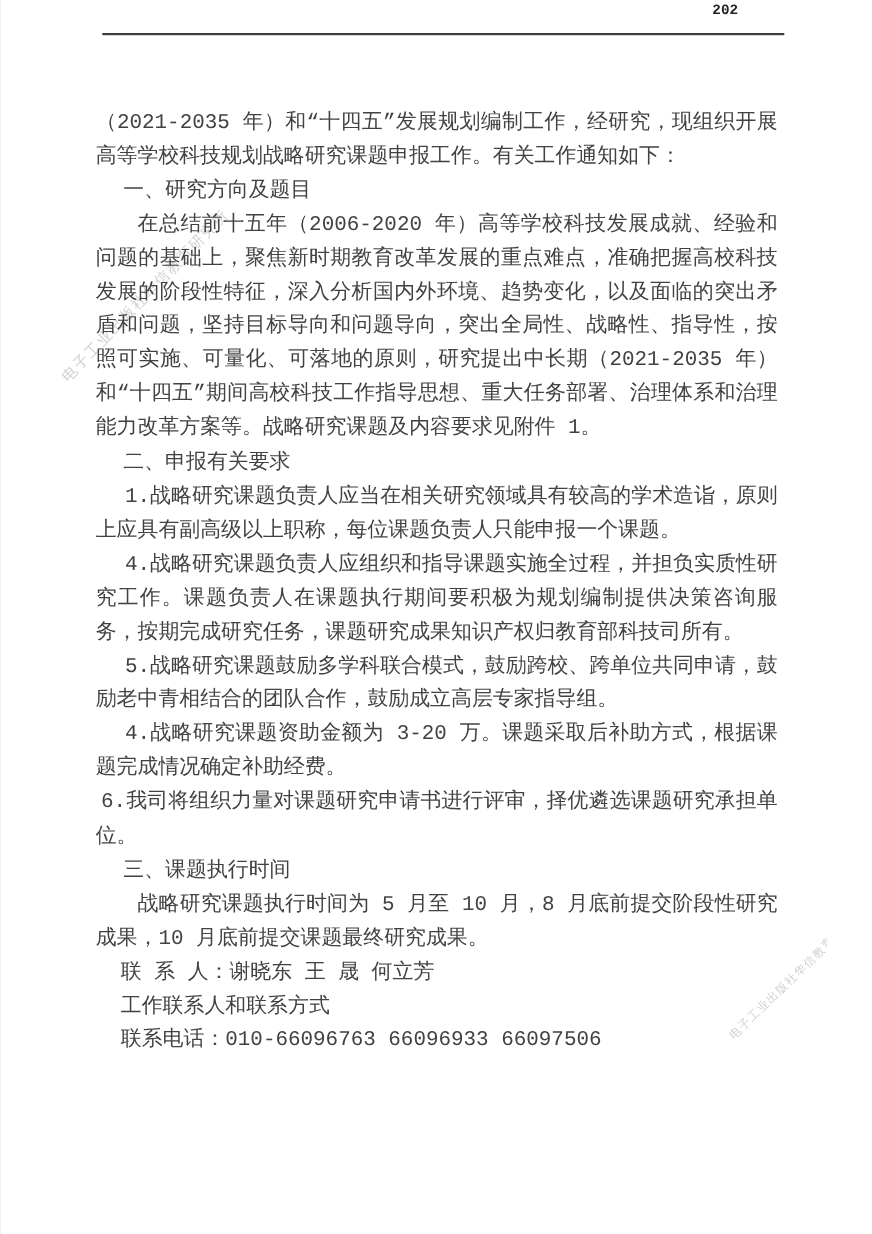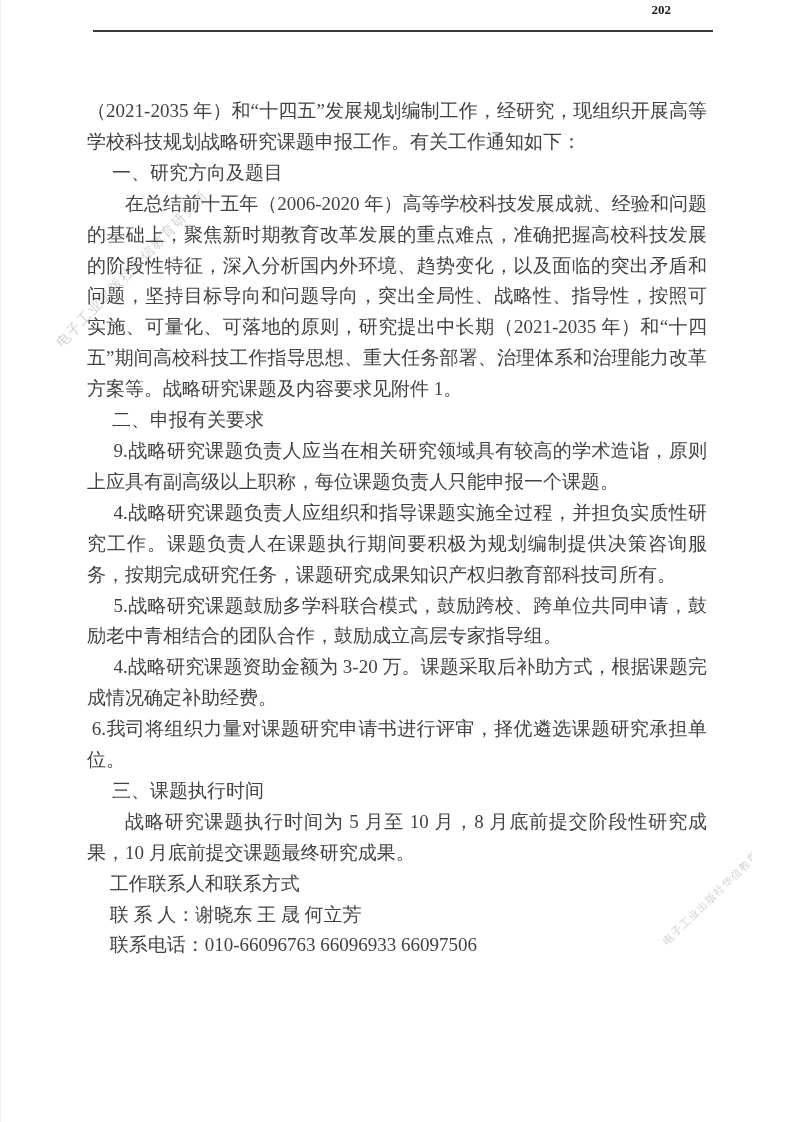--- a/index.html
+++ b/index.html
@@ -6,21 +6,21 @@
     margin: 0;
     padding: 0;
     background: #ffffff;
   }
   .page {
     position: relative;
     width: 752px;
     height: 1122px;
     background: #ffffff;
     overflow: hidden;
-    font-family: Liberation Serif, serif;
+    font-family: Liberation Mono, monospace;
     box-shadow: inset 1px 0 0 #f0f0f0;
   }
   .page-number {
     position: absolute;
     top: 2px;
     right: 81px;
     font-size: 13px;
     font-weight: 700;
     color: #232323;
     z-index: 2;
@@ -89,25 +89,25 @@
   <div class="header-rule"></div>
 
   <div class="watermark wm-left">电子工业出版社华信教育研究所</div>
   <div class="watermark wm-right">电子工业出版社华信教育研究所</div>
 
   <div class="body-text">
     <p class="p-flush">（2021-2035 年）和“十四五”发展规划编制工作，经研究，现组织开展高等学校科技规划战略研究课题申报工作。有关工作通知如下：</p>
     <p class="p-head">一、研究方向及题目</p>
     <p class="p-body">在总结前十五年（2006-2020 年）高等学校科技发展成就、经验和问题的基础上，聚焦新时期教育改革发展的重点难点，准确把握高校科技发展的阶段性特征，深入分析国内外环境、趋势变化，以及面临的突出矛盾和问题，坚持目标导向和问题导向，突出全局性、战略性、指导性，按照可实施、可量化、可落地的原则，研究提出中长期（2021-2035 年）和“十四五”期间高校科技工作指导思想、重大任务部署、治理体系和治理能力改革方案等。战略研究课题及内容要求见附件 1。</p>
     <p class="p-head">二、申报有关要求</p>
-    <p class="p-num">9.战略研究课题负责人应当在相关研究领域具有较高的学术造诣，原则上应具有副高级以上职称，每位课题负责人只能申报一个课题。</p>
+    <p class="p-num">1.战略研究课题负责人应当在相关研究领域具有较高的学术造诣，原则上应具有副高级以上职称，每位课题负责人只能申报一个课题。</p>
     <p class="p-num">4.战略研究课题负责人应组织和指导课题实施全过程，并担负实质性研究工作。课题负责人在课题执行期间要积极为规划编制提供决策咨询服务，按期完成研究任务，课题研究成果知识产权归教育部科技司所有。</p>
     <p class="p-num">5.战略研究课题鼓励多学科联合模式，鼓励跨校、跨单位共同申请，鼓励老中青相结合的团队合作，鼓励成立高层专家指导组。</p>
     <p class="p-num">4.战略研究课题资助金额为 3-20 万。课题采取后补助方式，根据课题完成情况确定补助经费。</p>
     <p class="p-num6">6.我司将组织力量对课题研究申请书进行评审，择优遴选课题研究承担单位。</p>
     <p class="p-head">三、课题执行时间</p>
     <p class="p-body">战略研究课题执行时间为 5 月至 10 月，8 月底前提交阶段性研究成果，10 月底前提交课题最终研究成果。</p>
+    <p class="p-contact">联 系 人：谢晓东 王 晟 何立芳</p>
     <p class="p-contact">工作联系人和联系方式</p>
-    <p class="p-contact">联 系 人：谢晓东 王 晟 何立芳</p>
     <p class="p-contact">联系电话：010-66096763 66096933 66097506</p>
   </div>
 
 </div>
 
 </body></html>

